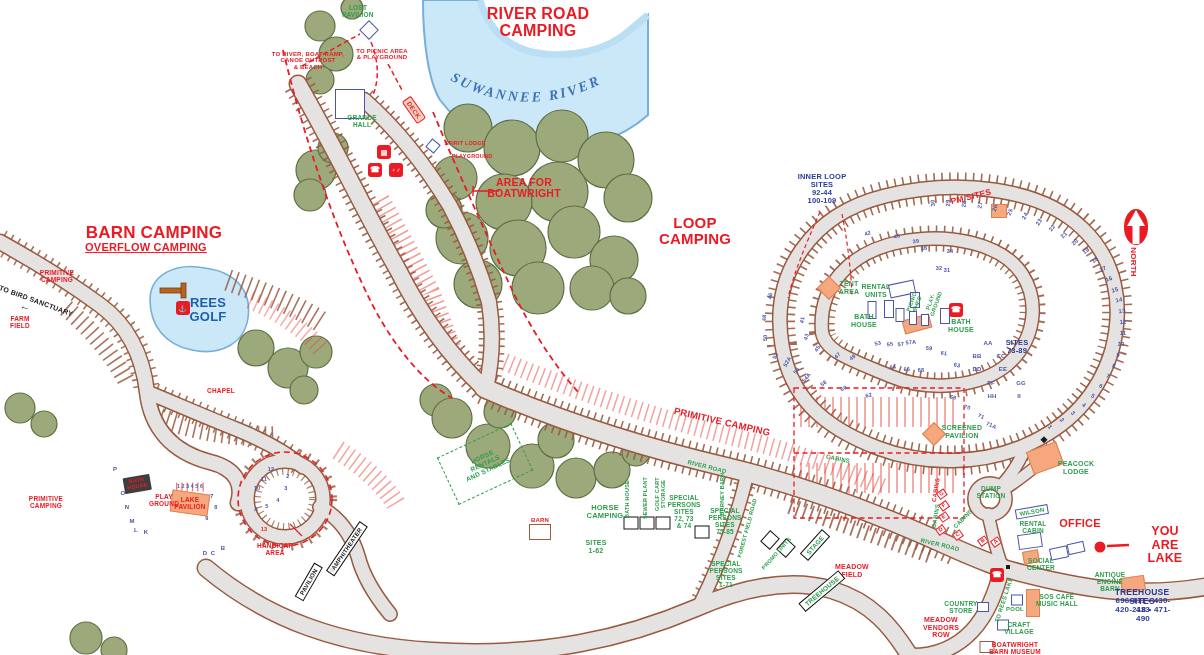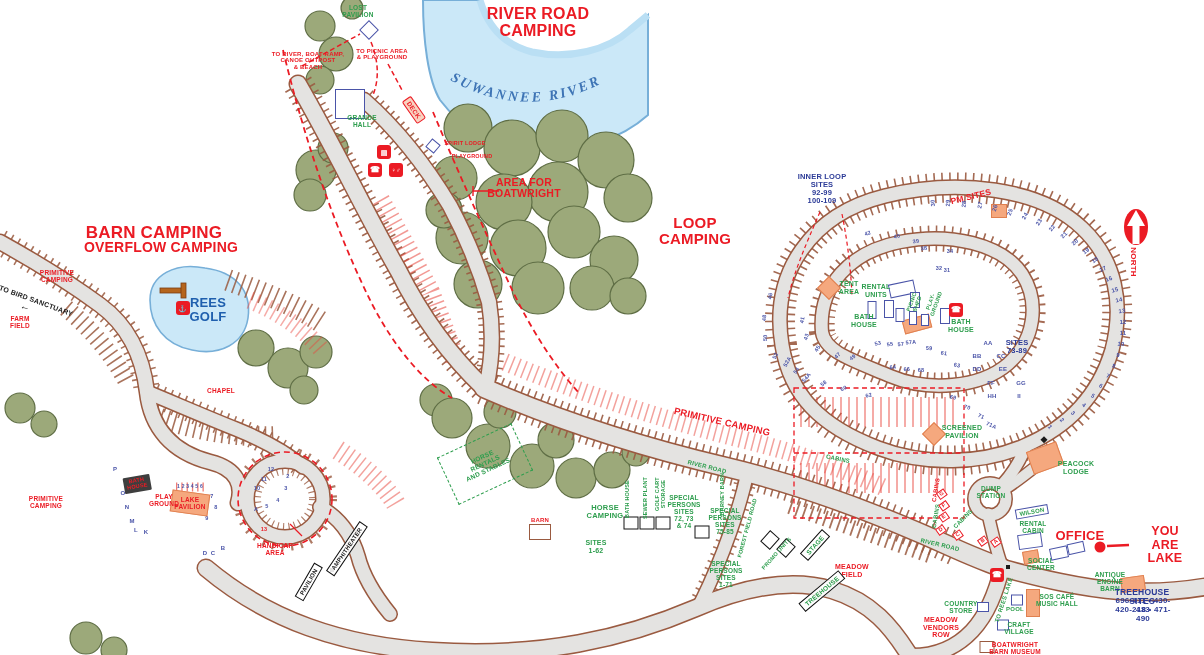--- a/index.html
+++ b/index.html
@@ -226,21 +226,21 @@
       <div class="bx wb" style="left: 872px; top: 310px; width: 7px; height: 16px; transform: translate(-50%, -50%) rotate(0deg);"></div>
       <div class="bx wb" style="left: 945px; top: 316px; width: 8px; height: 14px; transform: translate(-50%, -50%) rotate(0deg);"></div>
       <div class="bx wb" style="left: 913px; top: 318px; width: 6px; height: 12px; transform: translate(-50%, -50%) rotate(0deg);"></div>
       <div class="bx wb" style="left: 925px; top: 320px; width: 6px; height: 10px; transform: translate(-50%, -50%) rotate(0deg);"></div>
       <div class="bx salmon" style="left: 190px; top: 503px; width: 36px; height: 20px; transform: translate(-50%, -50%) rotate(8deg);"></div>
     </div>
 <div id="labels">
       <div class="lbl red" style="left: 538px; top: 22px; font-size: 16px; transform: translate(-50%, -50%) rotate(0deg);">RIVER ROAD
 CAMPING</div>
       <div class="lbl red" style="left: 154px; top: 233px; font-size: 17px; transform: translate(-50%, -50%) rotate(0deg);">BARN CAMPING</div>
-      <div class="lbl red" style="left: 161px; top: 248px; font-size: 14px; transform: translate(-50%, -50%) rotate(0deg);">OVERFLOW CAMPING</div>
+      <div class="lbl red" style="left: 146px; top: 248px; font-size: 11px; transform: translate(-50%, -50%) rotate(0deg); text-decoration: underline;">OVERFLOW CAMPING</div>
       <div class="lbl red" style="left: 695px; top: 231px; font-size: 15px; transform: translate(-50%, -50%) rotate(0deg);">LOOP
 CAMPING</div>
       <div class="lbl green" style="left: 358px; top: 11px; font-size: 6.5px; transform: translate(-50%, -50%) rotate(0deg);">LOST
 PAVILION</div>
       <div class="lbl red" style="left: 308px; top: 61px; font-size: 6px; transform: translate(-50%, -50%) rotate(0deg);">TO RIVER, BOAT RAMP,
 CANOE OUTPOST
 &amp; BEACH</div>
       <div class="lbl red" style="left: 382px; top: 54px; font-size: 6px; transform: translate(-50%, -50%) rotate(0deg);">TO PICNIC AREA
 &amp; PLAYGROUND</div>
       <div class="lbl red box-red" style="left: 414px; top: 110px; font-size: 6.5px; transform: translate(-50%, -50%) rotate(55deg);">DECK</div>
@@ -312,21 +312,21 @@
       <div class="lbl green" style="left: 963px; top: 519px; font-size: 6px; transform: translate(-50%, -50%) rotate(-45deg);">CABINS</div>
       <div class="lbl green" style="left: 962px; top: 432px; font-size: 7px; transform: translate(-50%, -50%) rotate(0deg);">SCREENED
 PAVILION</div>
       <div class="lbl green" style="left: 1076px; top: 468px; font-size: 7px; transform: translate(-50%, -50%) rotate(0deg);">PEACOCK
 LODGE</div>
       <div class="lbl green" style="left: 991px; top: 492px; font-size: 6.5px; transform: translate(-50%, -50%) rotate(0deg);">DUMP
 STATION</div>
       <div class="lbl green box-navy" style="left: 1032px; top: 512px; font-size: 6px; transform: translate(-50%, -50%) rotate(-10deg);">WILSON</div>
       <div class="lbl green" style="left: 1033px; top: 527px; font-size: 6.5px; transform: translate(-50%, -50%) rotate(0deg);">RENTAL
 CABIN</div>
-      <div class="lbl red" style="left: 1080px; top: 536px; font-size: 13px; transform: translate(-50%, -50%) rotate(0deg);">OFFICE</div>
+      <div class="lbl red" style="left: 1080px; top: 524px; font-size: 11px; transform: translate(-50%, -50%) rotate(0deg);">OFFICE</div>
       <div class="lbl red" style="left: 1165px; top: 545px; font-size: 12.5px; transform: translate(-50%, -50%) rotate(0deg);">YOU ARE LAKE</div>
       <div class="lbl green" style="left: 1041px; top: 564px; font-size: 6.5px; transform: translate(-50%, -50%) rotate(0deg);">SOCIAL
 CENTER</div>
       <div class="lbl green" style="left: 1110px; top: 582px; font-size: 6.5px; transform: translate(-50%, -50%) rotate(0deg);">ANTIQUE
 ENGINE
 BARN</div>
       <div class="lbl navy" style="left: 1142px; top: 597px; font-size: 8.5px; transform: translate(-50%, -50%) rotate(0deg);">TREEHOUSE SITES</div>
       <div class="lbl navy" style="left: 1143px; top: 606px; font-size: 8px; transform: translate(-50%, -50%) rotate(0deg);">696-411 • 430-433</div>
       <div class="lbl navy" style="left: 1143px; top: 615px; font-size: 8px; transform: translate(-50%, -50%) rotate(0deg);">420-218 • 471-490</div>
       <div class="lbl green" style="left: 1057px; top: 600px; font-size: 6.5px; transform: translate(-50%, -50%) rotate(0deg);">SOS CAFÉ
@@ -337,21 +337,21 @@
 STORE</div>
       <div class="lbl red" style="left: 941px; top: 627px; font-size: 7px; transform: translate(-50%, -50%) rotate(0deg);">MEADOW
 VENDORS
 ROW</div>
       <div class="lbl green" style="left: 1019px; top: 628px; font-size: 6.5px; transform: translate(-50%, -50%) rotate(0deg);">CRAFT
 VILLAGE</div>
       <div class="lbl red" style="left: 1015px; top: 648px; font-size: 6.5px; transform: translate(-50%, -50%) rotate(0deg);">BOATWRIGHT
 BARN MUSEUM</div>
       <div class="lbl navy" style="left: 822px; top: 189px; font-size: 7.5px; transform: translate(-50%, -50%) rotate(0deg);">INNER LOOP
 SITES
-92-99
+92-44
 100-109</div>
       <div class="lbl red" style="left: 971px; top: 197px; font-size: 8.5px; transform: translate(-50%, -50%) rotate(-14deg);">PM SITES</div>
       <div class="lbl green" style="left: 849px; top: 288px; font-size: 7px; transform: translate(-50%, -50%) rotate(0deg);">TENT
 AREA</div>
       <div class="lbl green" style="left: 876px; top: 291px; font-size: 7px; transform: translate(-50%, -50%) rotate(0deg);">RENTAL
 UNITS</div>
       <div class="lbl green" style="left: 864px; top: 321px; font-size: 7px; transform: translate(-50%, -50%) rotate(0deg);">BATH
 HOUSE</div>
       <div class="lbl green" style="left: 915px; top: 303px; font-size: 5.5px; transform: translate(-50%, -50%) rotate(-70deg);">PICNIC
 SHED</div>

